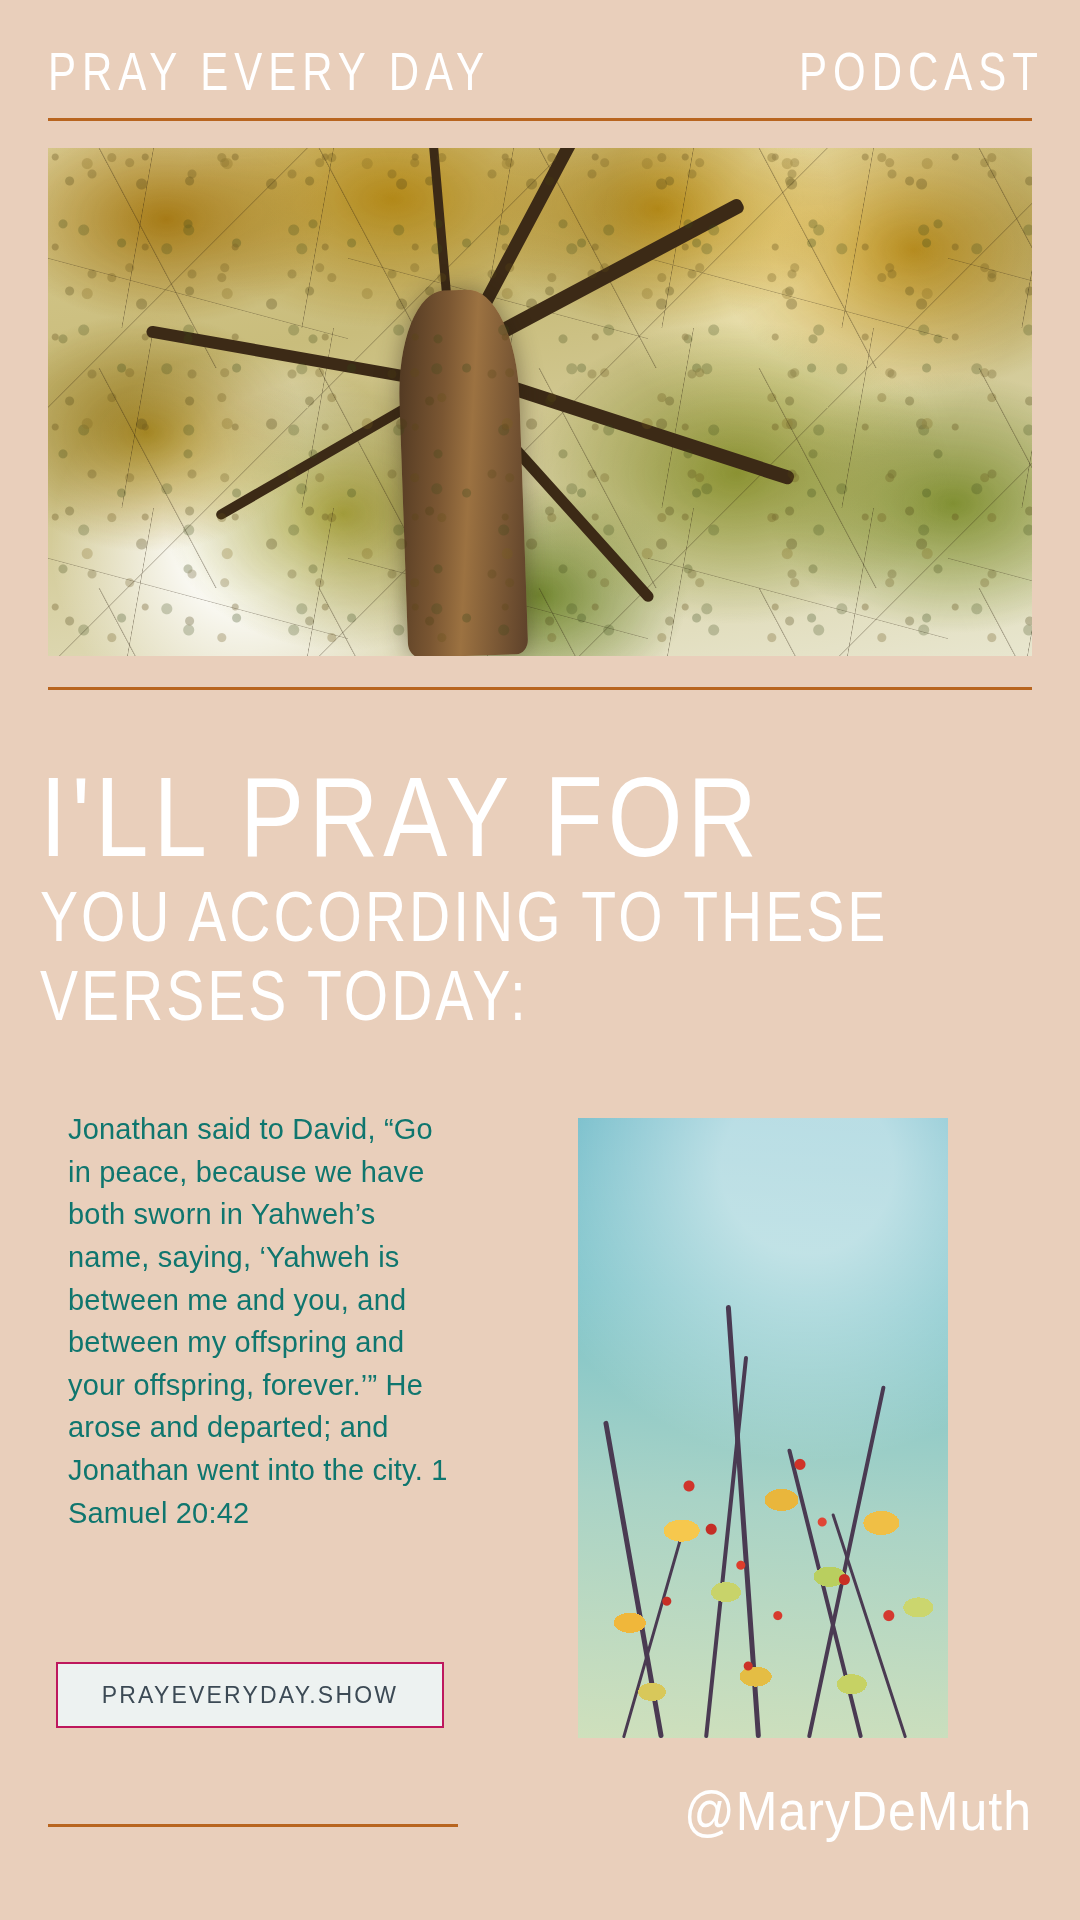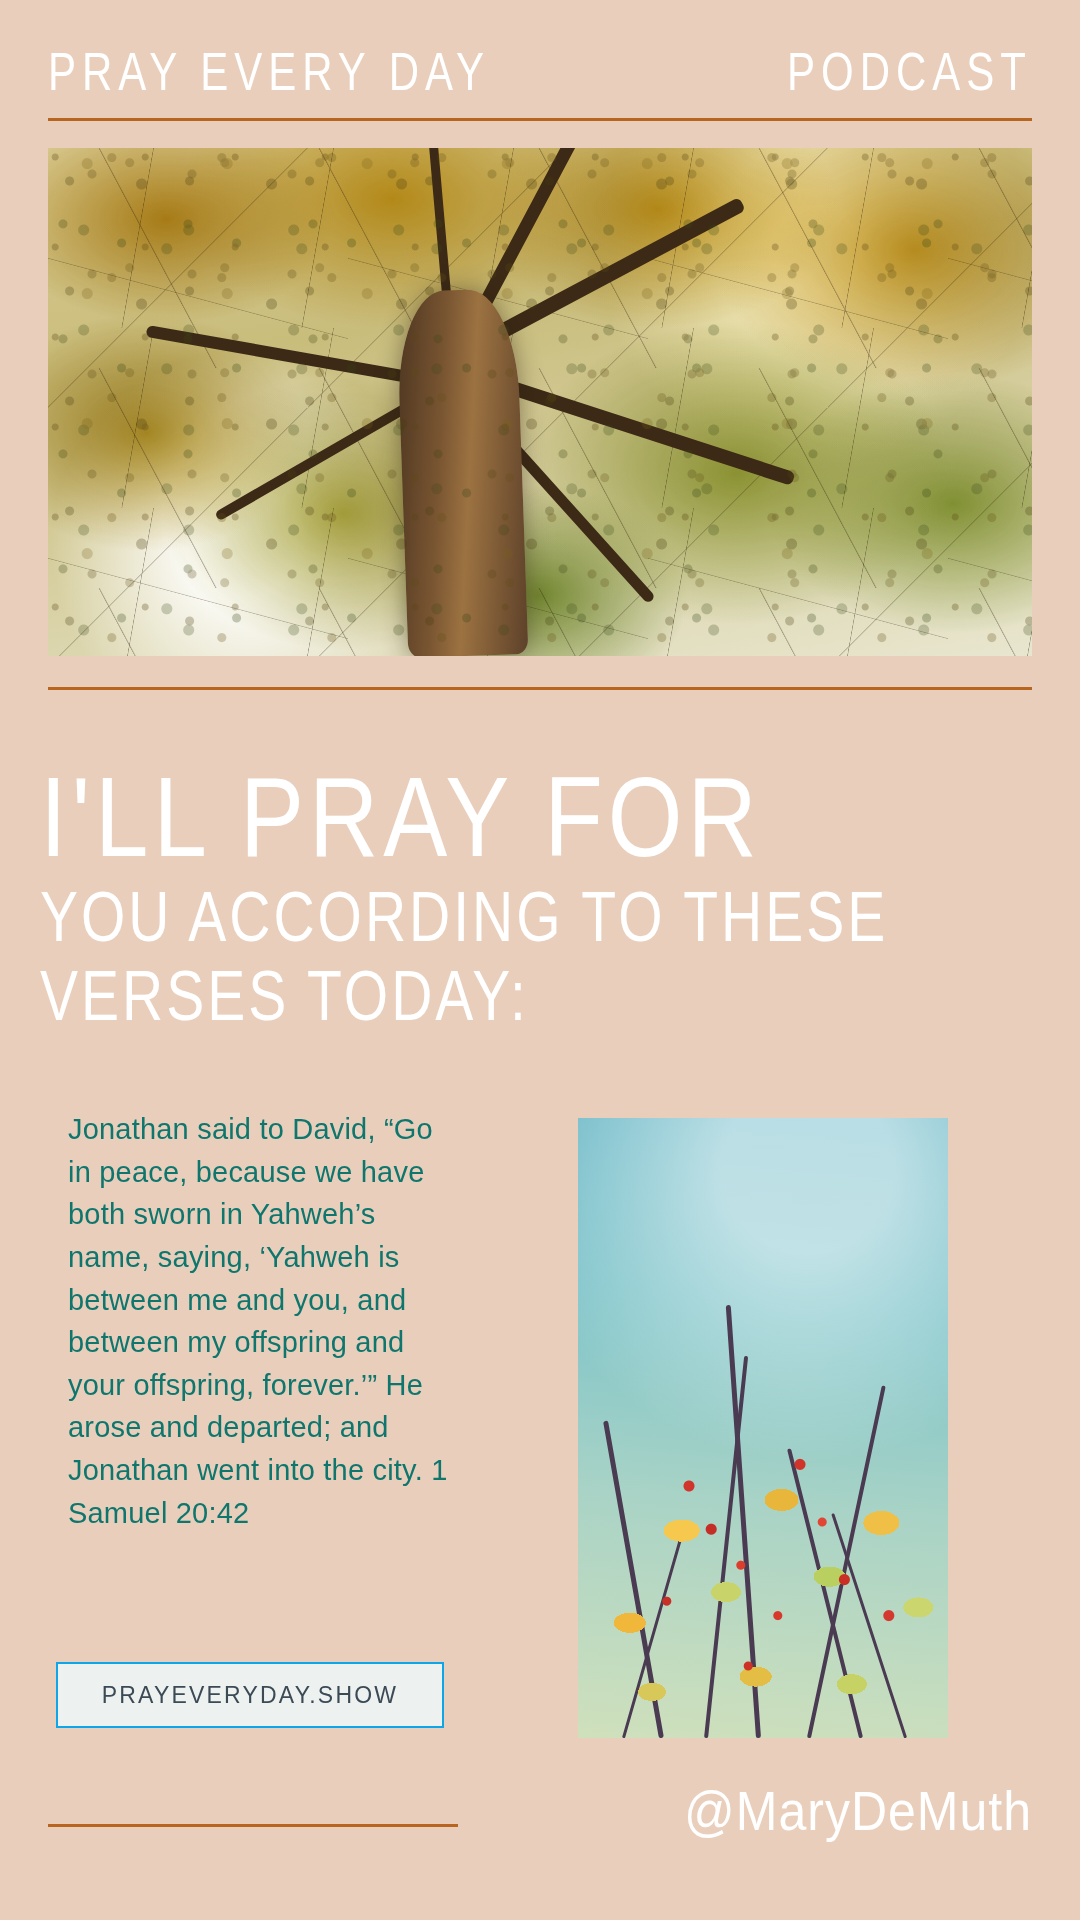--- a/index.html
+++ b/index.html
@@ -19,21 +19,21 @@
     position: absolute;
     inset: 0;
     background: #e9cfbb;
   }
 
   
   .header {
     position: absolute;
     top: 42px;
     left: 48px;
-    right: 48px;
+    right: 36px;
     height: 60px;
     display: flex;
     align-items: center;
     justify-content: space-between;
     text-align: center;
   }
   .brand-left, .brand-right {
     color: #ffffff;
     font-size: 42px;
     letter-spacing: 6px;
@@ -191,21 +191,21 @@
     letter-spacing: 0.2px;
   }
 
   .cta {
     position: absolute;
     top: 1662px;
     left: 56px;
     width: 384px;
     height: 62px;
     background: #edf2f1;
-    border: 2px solid #0ea5e9;
+    border: 2px solid #be185d;
     display: flex;
     align-items: center;
     justify-content: center;
   }
   .cta span {
     color: #3c4a55;
     font-size: 23px;
     letter-spacing: 2.2px;
   }
 

